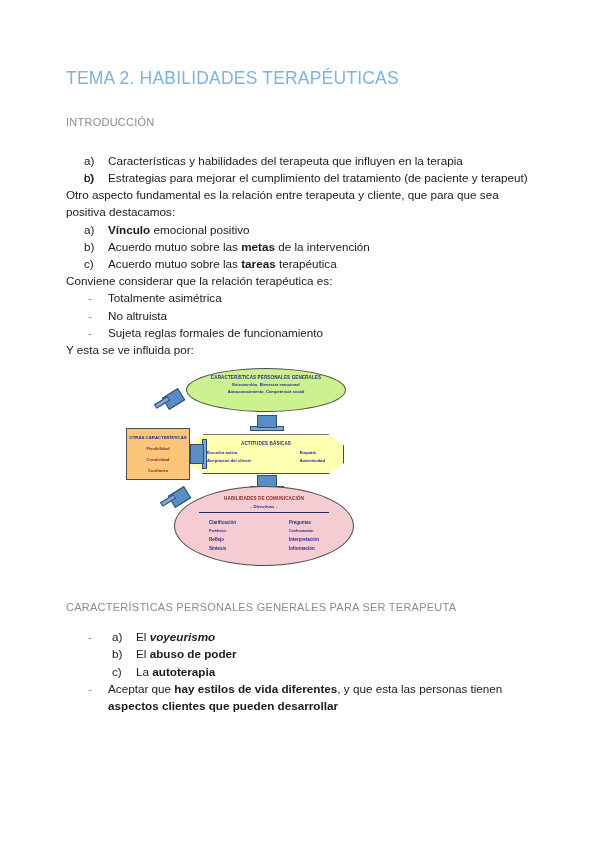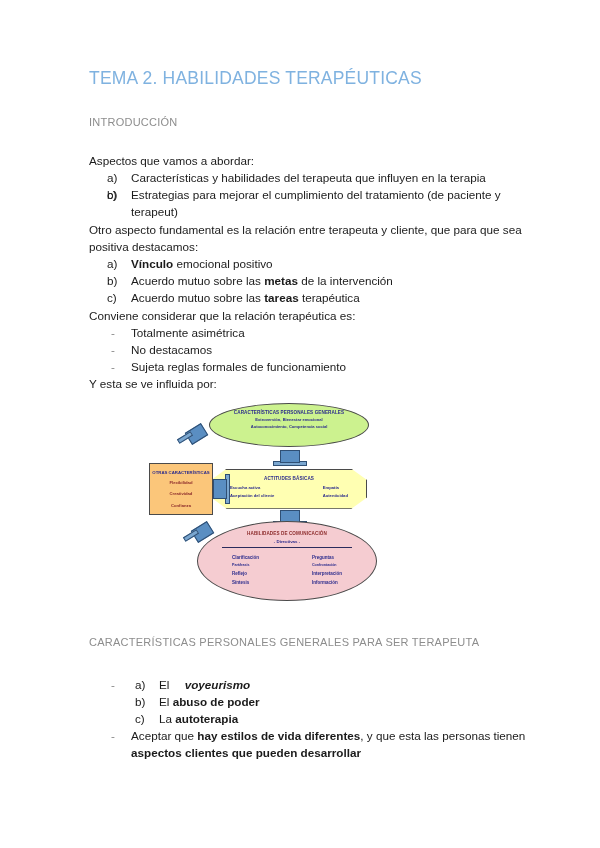--- a/index.html
+++ b/index.html
@@ -13,41 +13,41 @@
     font-family: "Liberation Sans", sans-serif;
     color: #222222;
     overflow: hidden;
   }
   .page {
     position: relative;
     width: 600px;
     height: 848px;
     background: #ffffff;
     box-sizing: border-box;
-    padding: 68px 60px 0 89px;
+    padding: 68px 60px 0 66px;
   }
   .doc-title {
     font-size: 17.5px;
     color: #7fb2e0;
     font-weight: 400;
     letter-spacing: 0.2px;
     margin: 0 0 26px 0;
     line-height: 1.2;
   }
   .section-head {
     font-size: 11px;
     color: #8d8d8d;
     font-weight: 400;
     letter-spacing: 0.25px;
     margin: 0 0 22px 0;
     line-height: 1.35;
   }
   .section-head.wide {
     margin-top: 34px;
-    margin-bottom: 26px;
+    margin-bottom: 13px;
     max-width: 400px;
   }
   p.body-line {
     font-size: 11.7px;
     line-height: 1.47;
     margin: 0;
     color: #1b1b1b;
   }
   ol.alpha {
     list-style: none;
@@ -86,21 +86,21 @@
     top: 0;
     color: #8a8a8a;
   }
   ol.alpha.deep > li {
     padding-left: 70px;
   }
   ol.alpha.deep > li > .marker {
     left: 46px;
   }
   b, .b { font-weight: bold; }
-  .bi { font-weight: bold; font-style: italic; margin-left: 12px; }
+  .bi { font-weight: bold; font-style: italic; }
 
   
   .diagram {
     position: relative;
     width: 228px;
     height: 198px;
     margin: 10px 0 0 60px;
   }
   .ell-green {
     position: absolute;
@@ -248,41 +248,40 @@
 </style>
 </head>
 <body>
 
 <div class="page">
 
   <h1 class="doc-title">TEMA 2. HABILIDADES TERAPÉUTICAS</h1>
 
   <h2 class="section-head">INTRODUCCIÓN</h2>
 
-  <p class="body-line">Aspectos que vamos a abordar:</p>
 
   <ol class="alpha">
     <li><span class="marker">a)</span><span>Características y habilidades del terapeuta que influyen en la terapia</span></li>
     <li><span class="marker">b)</span></li>
     <li><span class="marker">c)</span><span>Estrategias para mejorar el cumplimiento del tratamiento (de paciente y terapeut)</span></li>
   </ol>
 
   <p class="body-line">Otro aspecto fundamental es la relación entre terapeuta y cliente, que para que sea positiva destacamos:</p>
 
   <ol class="alpha">
     <li><span class="marker">a)</span><span></span><b>Vínculo</b><span> emocional positivo</span></li>
     <li><span class="marker">b)</span><span>Acuerdo mutuo sobre las </span><b>metas</b><span> de la intervención</span></li>
     <li><span class="marker">c)</span><span>Acuerdo mutuo sobre las </span><b>tareas</b><span> terapéutica</span></li>
   </ol>
 
   <p class="body-line">Conviene considerar que la relación terapéutica es:</p>
 
   <ul class="dash">
     <li><span class="marker">-</span><span>Totalmente asimétrica</span></li>
-    <li><span class="marker">-</span><span>No destacamos</span></li>
+    <li><span class="marker">-</span><span>No altruista</span></li>
     <li><span class="marker">-</span><span>Sujeta reglas formales de funcionamiento</span></li>
   </ul>
 
   <p class="body-line">Y esta se ve influida por:</p>
 
   <div class="diagram">
 
     <div class="ell-green">
       <div class="t1">CARACTERÍSTICAS PERSONALES GENERALES</div>
       <div class="t2">Extroversión, Bienestar emocional</div>

